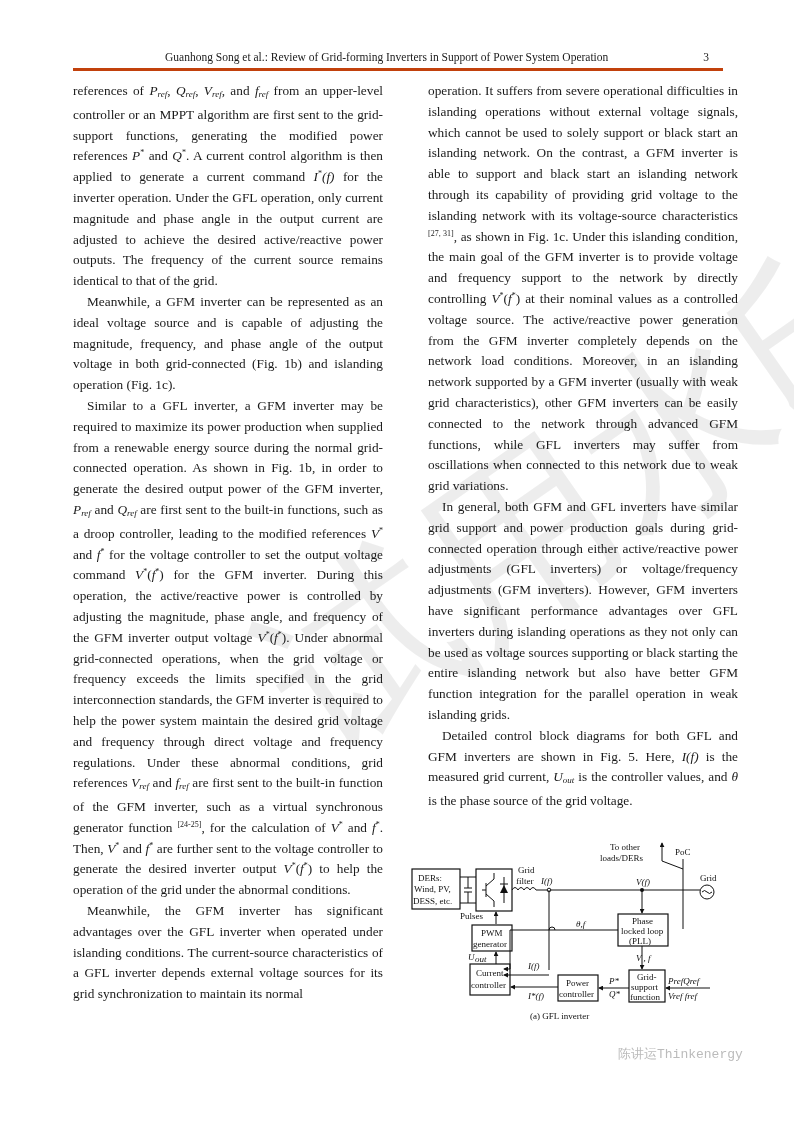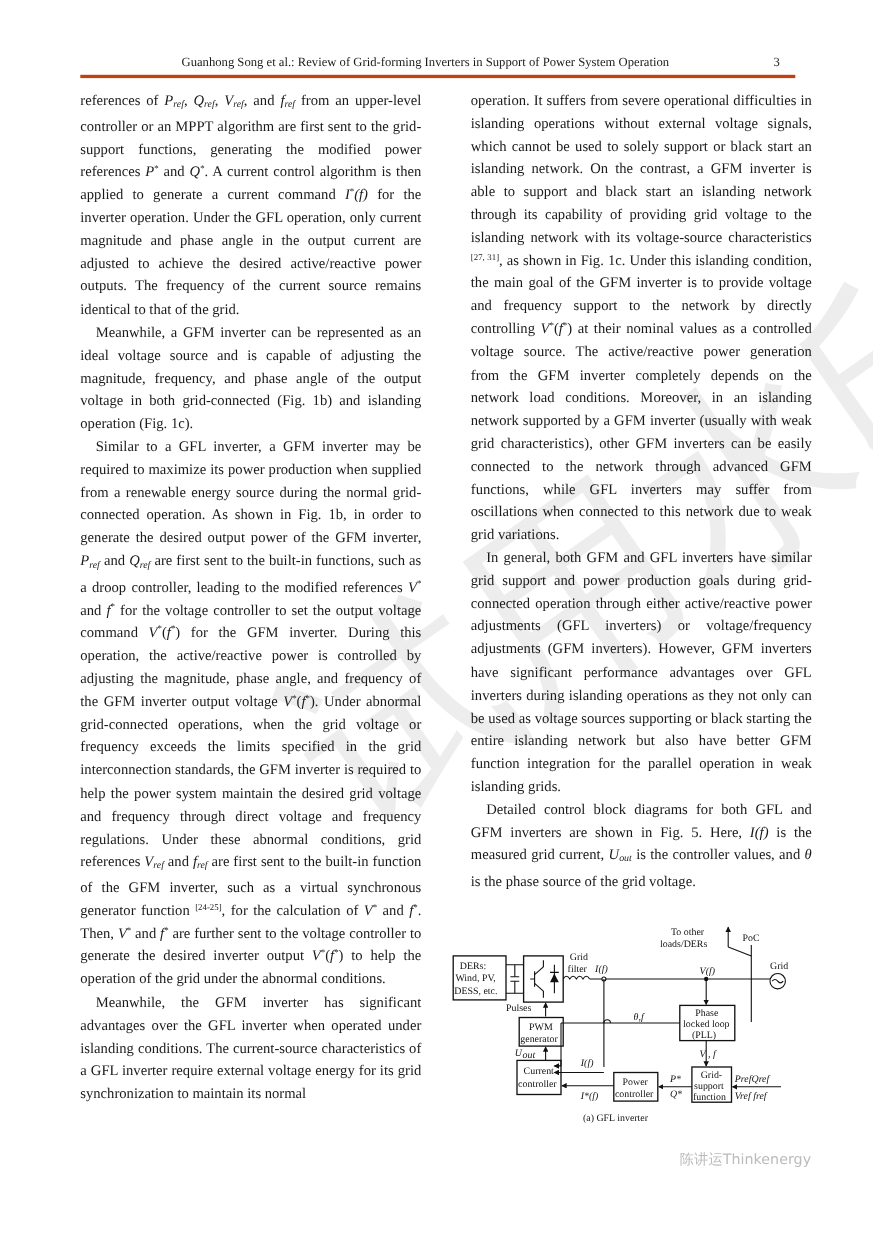--- a/index.html
+++ b/index.html
@@ -18,37 +18,37 @@
   i.v { font-style:italic; }
   sub.s { font-size:9px; font-style:italic; vertical-align:-2px; }
   sup.s { font-size:8px; vertical-align:5px; line-height:0; }
   .fig { position:absolute; left:410px; top:837px; width:316px; height:190px; }
   .fig svg { width:316px; height:190px; }
   .fig svg text { font-family:"Liberation Serif", serif; font-size:9px; fill:#111; }
   .watermark { position:absolute; left:220px; top:360px; font-size:190px; color:rgba(0,0,0,0.07);
                transform:rotate(-35deg); font-family:"DejaVu Sans", sans-serif; pointer-events:none; white-space:nowrap; }
   .wm-bottom { position:absolute; left:568px; top:1055px; font-size:19px; color:#222;
                font-family:"DejaVu Sans", sans-serif; text-shadow:0 0 2px #fff, 0 0 2px #fff; }
-  .wm-bottom .ghost { position:absolute; left:50px; top:-10px; font-size:13px; color:#bbb; white-space:nowrap; }
+  .wm-bottom .ghost { position:absolute; left:50px; top:-10px; font-size:13px; color:#bbb; white-space:nowrap;font-family:Liberation Mono, monospace; }
 </style>
 </head>
 <body>
 
 <div class="watermark">试用水印</div>
 
 <div class="header">
   <span class="title">Guanhong Song et al.: Review of Grid-forming Inverters in Support of Power System Operation</span>
   <span class="pnum">3</span>
 </div>
 
 <div class="col left">
   <p><span>references of </span><i class="v">P</i><sub class="s">ref</sub><span>, </span><i class="v">Q</i><sub class="s">ref</sub><span>, </span><i class="v">V</i><sub class="s">ref</sub><span>, and </span><i class="v">f</i><sub class="s">ref</sub><span> from an upper-level controller or an MPPT algorithm are first sent to the grid-support functions, generating the modified power references </span><i class="v">P</i><sup class="s">*</sup><span> and </span><i class="v">Q</i><sup class="s">*</sup><span>. A current control algorithm is then applied to generate a current command </span><i class="v">I</i><sup class="s">*</sup><i class="v">(f)</i><span> for the inverter operation. Under the GFL operation, only current magnitude and phase angle in the output current are adjusted to achieve the desired active/reactive power outputs. The frequency of the current source remains identical to that of the grid.</span></p>
   <p class="indent">Meanwhile, a GFM inverter can be represented as an ideal voltage source and is capable of adjusting the magnitude, frequency, and phase angle of the output voltage in both grid-connected (Fig. 1b) and islanding operation (Fig. 1c).</p>
   <p class="indent"><span>Similar to a GFL inverter, a GFM inverter may be required to maximize its power production when supplied from a renewable energy source during the normal grid-connected operation. As shown in Fig. 1b, in order to generate the desired output power of the GFM inverter, </span><i class="v">P</i><sub class="s">ref</sub><span> and </span><i class="v">Q</i><sub class="s">ref</sub><span> are first sent to the built-in functions, such as a droop controller, leading to the modified references </span><i class="v">V</i><sup class="s">*</sup> and <i class="v">f</i><sup class="s">*</sup><span> for the voltage controller to set the output voltage command </span><i class="v">V</i><sup class="s">*</sup>(<i class="v">f</i><sup class="s">*</sup>)<span> for the GFM inverter. During this operation, the active/reactive power is controlled by adjusting the magnitude, phase angle, and frequency of the GFM inverter output voltage </span><i class="v">V</i><sup class="s">*</sup>(<i class="v">f</i><sup class="s">*</sup>)<span>. Under abnormal grid-connected operations, when the grid voltage or frequency exceeds the limits specified in the grid interconnection standards, the GFM inverter is required to help the power system maintain the desired grid voltage and frequency through direct voltage and frequency regulations. Under these abnormal conditions, grid references </span><i class="v">V</i><sub class="s">ref</sub> and <i class="v">f</i><sub class="s">ref</sub><span> are first sent to the built-in function of the GFM inverter, such as a virtual synchronous generator function </span><sup class="s">[24-25]</sup><span>, for the calculation of </span><i class="v">V</i><sup class="s">*</sup> and <i class="v">f</i><sup class="s">*</sup><span>. Then, </span><i class="v">V</i><sup class="s">*</sup> and <i class="v">f</i><sup class="s">*</sup><span> are further sent to the voltage controller to generate the desired inverter output </span><i class="v">V</i><sup class="s">*</sup>(<i class="v">f</i><sup class="s">*</sup>)<span> to help the operation of the grid under the abnormal conditions.</span></p>
-  <p class="indent">Meanwhile, the GFM inverter has significant advantages over the GFL inverter when operated under islanding conditions. The current-source characteristics of a GFL inverter require external voltage energy for its grid synchronization to maintain its normal</p>
+  <p class="indent">Meanwhile, the GFM inverter has significant advantages over the GFL inverter when operated under islanding conditions. The current-source characteristics of a GFL inverter depends external voltage sources for its grid synchronization to maintain its normal</p>
 </div>
 
 <div class="col right">
   <p><span>operation. It suffers from severe operational difficulties in islanding operations without external voltage signals, which cannot be used to solely support or black start an islanding network. On the contrast, a GFM inverter is able to support and black start an islanding network through its capability of providing grid voltage to the islanding network with its voltage-source characteristics </span><sup class="s">[27, 31]</sup><span>, as shown in Fig. 1c. Under this islanding condition, the main goal of the GFM inverter is to provide voltage and frequency support to the network by directly controlling </span><i class="v">V</i><sup class="s">*</sup>(<i class="v">f</i><sup class="s">*</sup>)<span> at their nominal values as a controlled voltage source. The active/reactive power generation from the GFM inverter completely depends on the network load conditions. Moreover, in an islanding network supported by a GFM inverter (usually with weak grid characteristics), other GFM inverters can be easily connected to the network through advanced GFM functions, while GFL inverters may suffer from oscillations when connected to this network due to weak grid variations.</span></p>
   <p class="indent">In general, both GFM and GFL inverters have similar grid support and power production goals during grid-connected operation through either active/reactive power adjustments (GFL inverters) or voltage/frequency adjustments (GFM inverters). However, GFM inverters have significant performance advantages over GFL inverters during islanding operations as they not only can be used as voltage sources supporting or black starting the entire islanding network but also have better GFM function integration for the parallel operation in weak islanding grids.</p>
   <p class="indent"><span>Detailed control block diagrams for both GFL and GFM inverters are shown in Fig. 5. Here, </span><i class="v">I(f)</i><span> is the measured grid current, </span><i class="v">U</i><sub class="s">out</sub><span> is the controller values, and </span><i class="v">θ</i><span> is the phase source of the grid voltage.</span></p>
 </div>
 
 <div class="fig">
   <svg viewBox="0 0 316 190">

